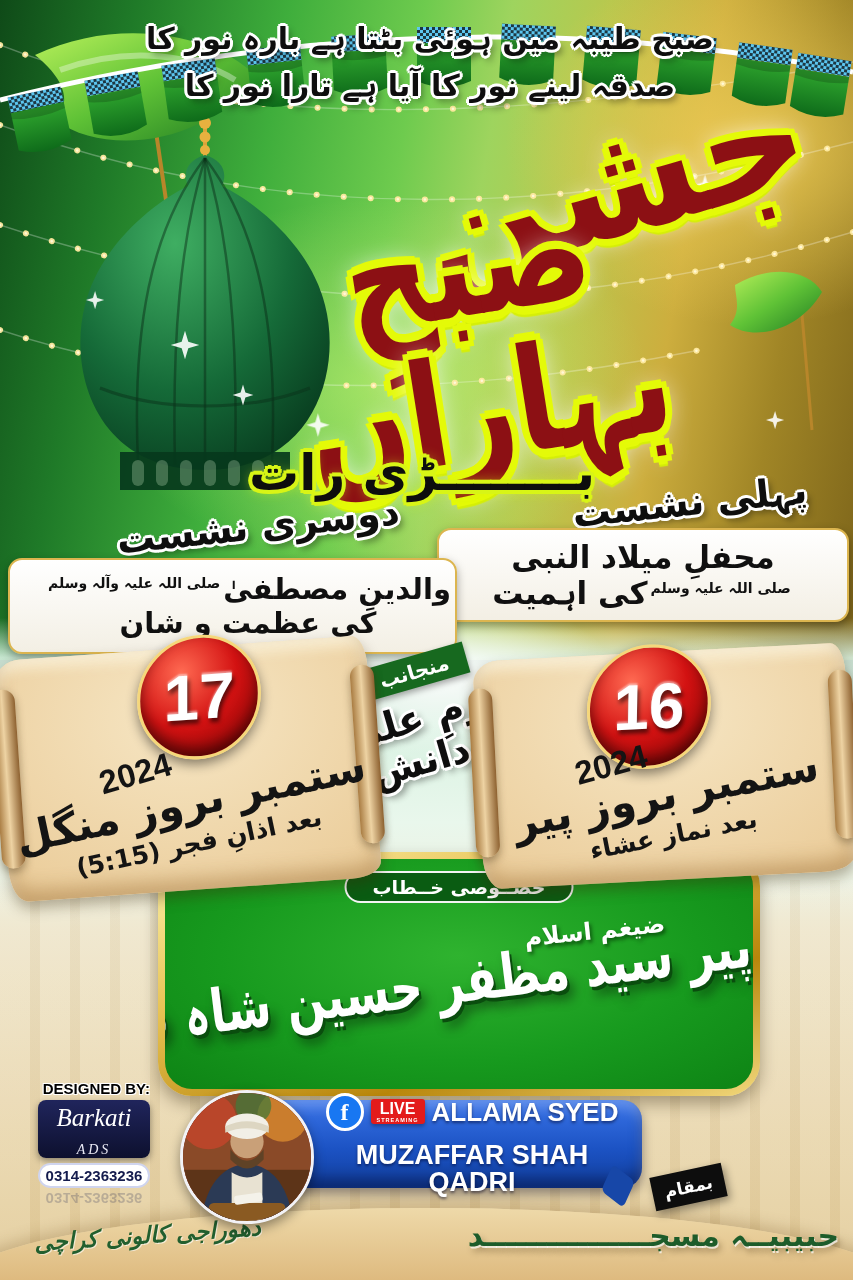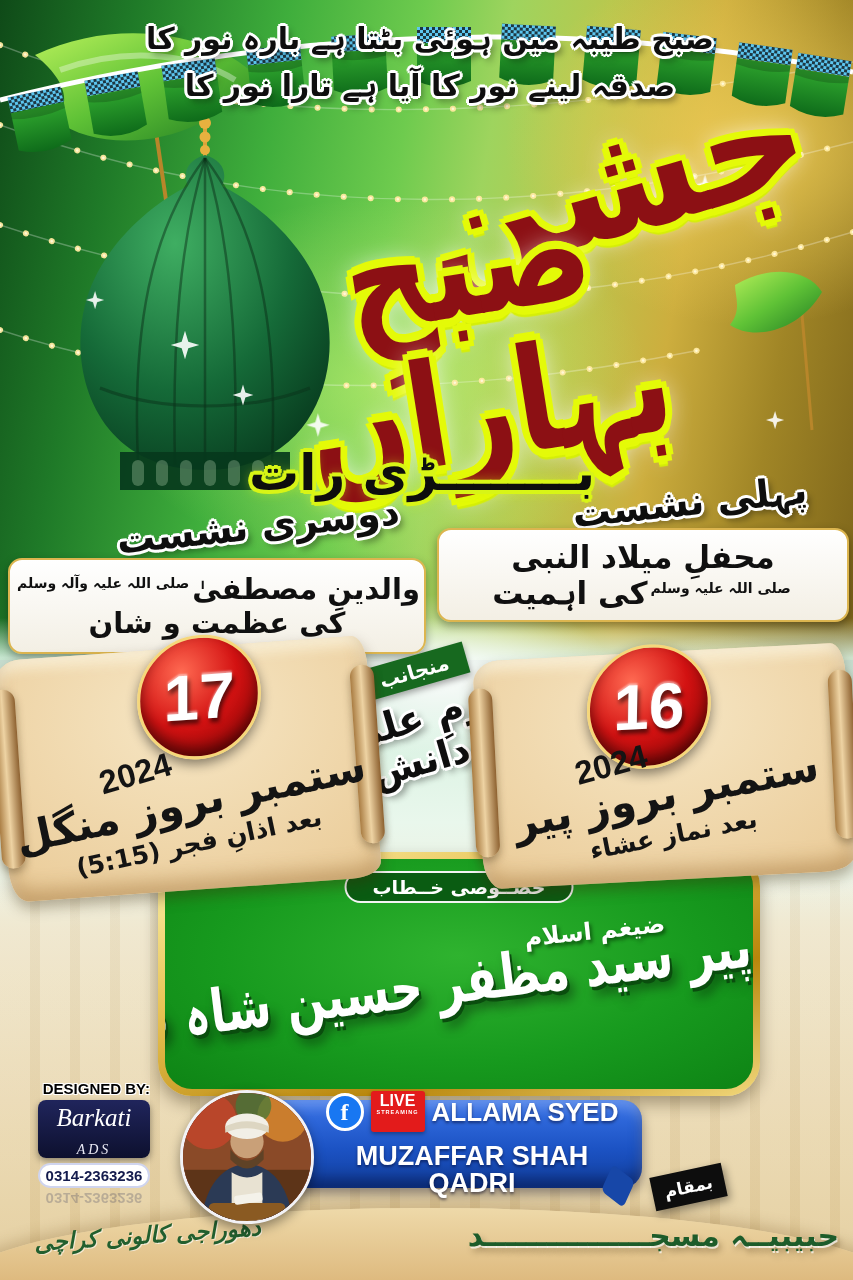--- a/index.html
+++ b/index.html
@@ -50,21 +50,21 @@
   .title-sub{left:242px;top:444px;width:360px;text-align:center;font-size:50px;z-index:3;}
 
   
   .sess-header{font-size:38px;z-index:3;}
   .s1h{left:572px;top:480px;transform:rotate(-6deg);}
   .s2h{left:116px;top:504px;transform:rotate(-6deg);}
   .white-box{background:linear-gradient(180deg,#ffffff 0%,#f3efe4 100%);
     border:2px solid #dcb54f;border-radius:14px;box-shadow:0 4px 10px rgba(0,0,0,.35);
     display:flex;align-items:center;justify-content:center;text-align:center;z-index:3;}
   .s1b{left:437px;top:528px;width:408px;height:90px;font-size:31px;font-weight:bold;color:#101010;}
-  .s2b{left:8px;top:558px;width:414px;height:92px;font-size:29px;font-weight:bold;color:#101010;}
+  .s2b{left:8px;top:558px;width:414px;height:92px;font-size:29px;font-weight:bold;color:#101010;padding-left:31px;}
   .salawat{font-size:14px;vertical-align:super;font-weight:bold;margin:1px 3px;display:inline-block;}
 
   
   .scroll{z-index:4;}
   .parch{position:absolute;inset:0;
     background:radial-gradient(120% 140% at 50% 28%, #f6e6c4 0%, #eccf9e 55%, #d4ad73 100%);
     border-radius:26px 14px 30px 18px/22px 30px 16px 34px;
     box-shadow:0 7px 14px rgba(60,40,10,.35), inset 0 -10px 20px rgba(140,90,30,.4), inset 0 8px 14px rgba(255,250,230,.85);}
   .parch::before,.parch::after{content:"";position:absolute;top:12%;height:74%;width:24px;border-radius:12px;
     background:linear-gradient(90deg,#a97c42 0%,#eed3a3 45%,#8d6130 100%);box-shadow:0 4px 8px rgba(60,40,10,.4);}
@@ -128,21 +128,21 @@
     background:linear-gradient(180deg,#3a74e8 0%,#1c53c4 55%,#113e9e 100%);
     box-shadow:0 6px 12px rgba(0,0,30,.4), inset 0 8px 12px rgba(255,255,255,.22), inset 0 -10px 14px rgba(0,0,30,.35);}
   .bar-tail{position:absolute;left:358px;bottom:-12px;width:28px;height:28px;background:#1747a8;
     transform:rotate(38deg) skew(14deg);border-radius:5px;z-index:-1;}
   .bar-content{position:relative;height:100%;display:flex;flex-direction:column;justify-content:center;
     padding-left:64px;padding-right:8px;}
   .bar-row1{display:flex;align-items:center;justify-content:center;gap:7px;}
   .fb-icon{width:32px;height:32px;border-radius:50%;background:#1877f2;border:3px solid #fff;
     display:flex;align-items:center;justify-content:center;flex:0 0 auto;
     font-family:"Liberation Serif",serif;font-weight:bold;font-size:24px;color:#fff;line-height:1;}
-  .live-badge{background:#e31b1b;border-radius:3px;padding:2px 6px 17px;text-align:center;flex:0 0 auto;
+  .live-badge{background:#e31b1b;border-radius:3px;padding:2px 6px 1px;text-align:center;flex:0 0 auto;
     box-shadow:0 2px 4px rgba(0,0,0,.35);}
   .live-word{font-family:"Liberation Sans",sans-serif;font-weight:800;font-size:16px;color:#fff;line-height:1;}
   .streaming-word{font-family:"Liberation Sans",sans-serif;font-weight:700;font-size:5.5px;color:#fff;
     letter-spacing:1px;line-height:1;margin-top:1px;}
   .bar-name1{font-family:"Liberation Sans",sans-serif;font-weight:800;font-size:26px;color:#fff;
     line-height:1;text-shadow:0 2px 3px rgba(0,0,30,.5);}
   .bar-name2{text-align:center;font-family:"Liberation Sans",sans-serif;font-weight:800;font-size:27px;
     color:#fff;line-height:1;margin-top:11px;text-shadow:0 2px 3px rgba(0,0,30,.5);}
   .photo{left:180px;top:1090px;width:128px;height:128px;border-radius:50%;overflow:hidden;z-index:6;
     border:3px solid #f2f2f6;box-shadow:0 5px 12px rgba(0,0,0,.4);background:#7a3020;}

